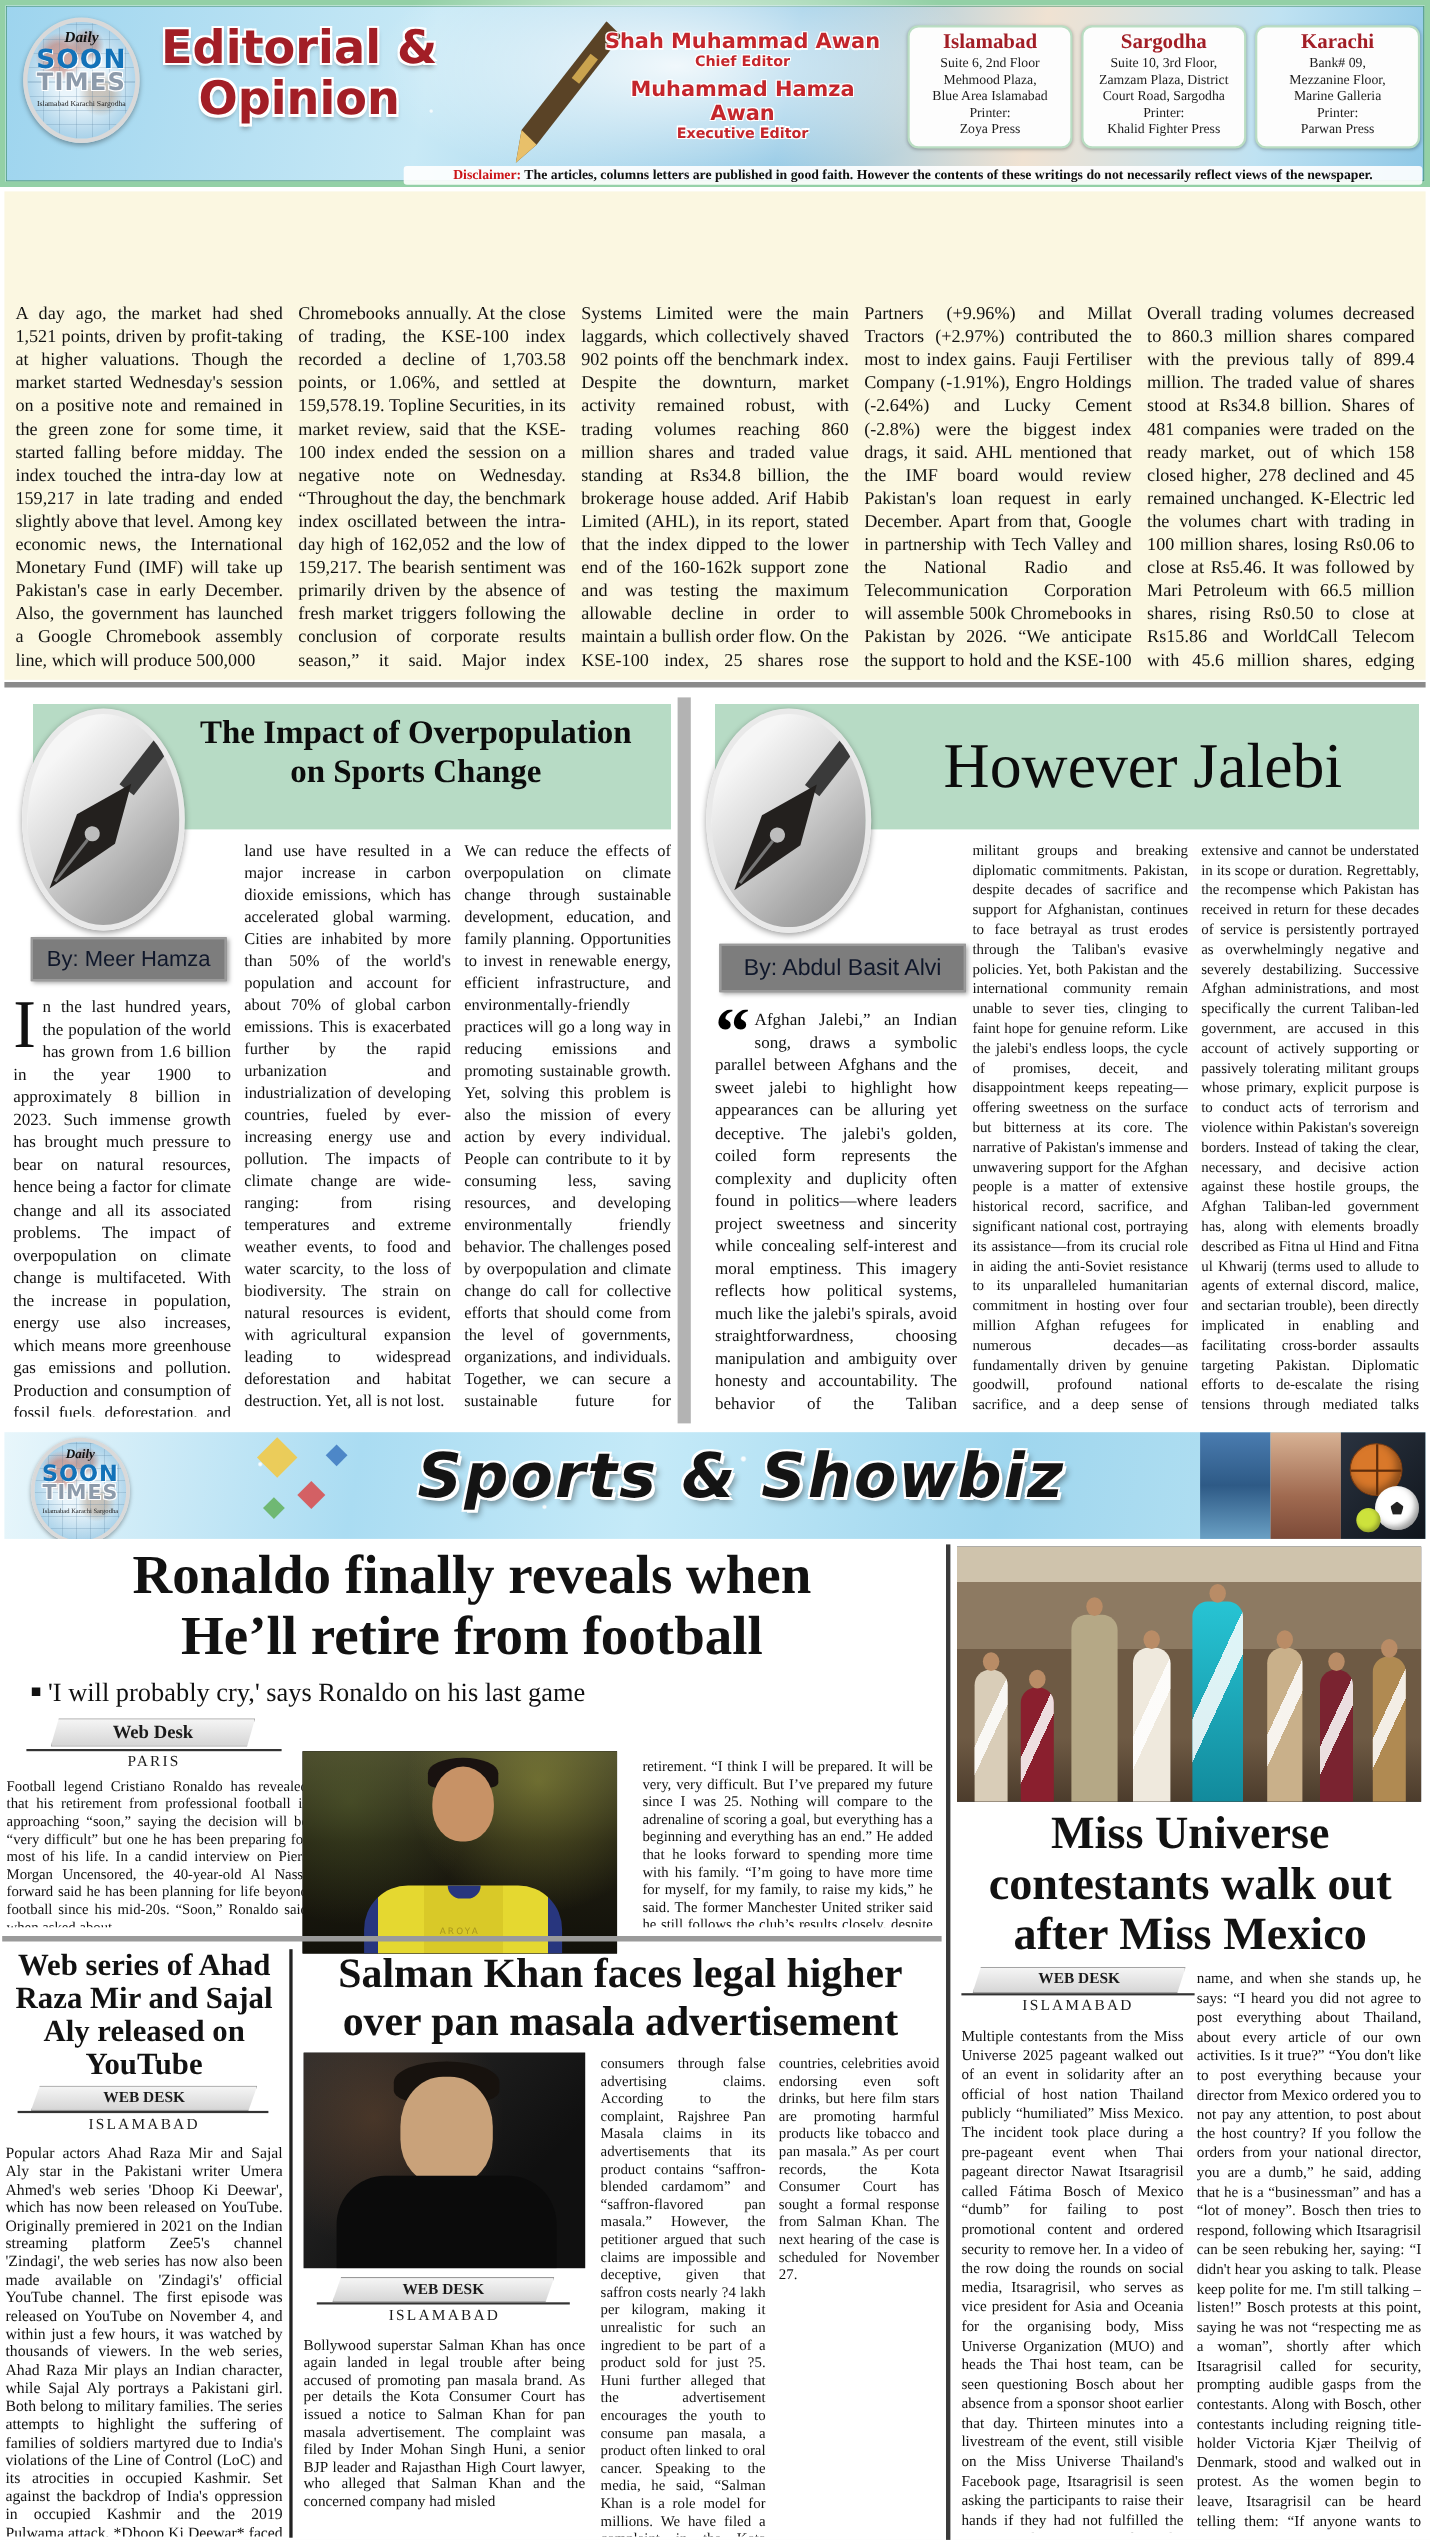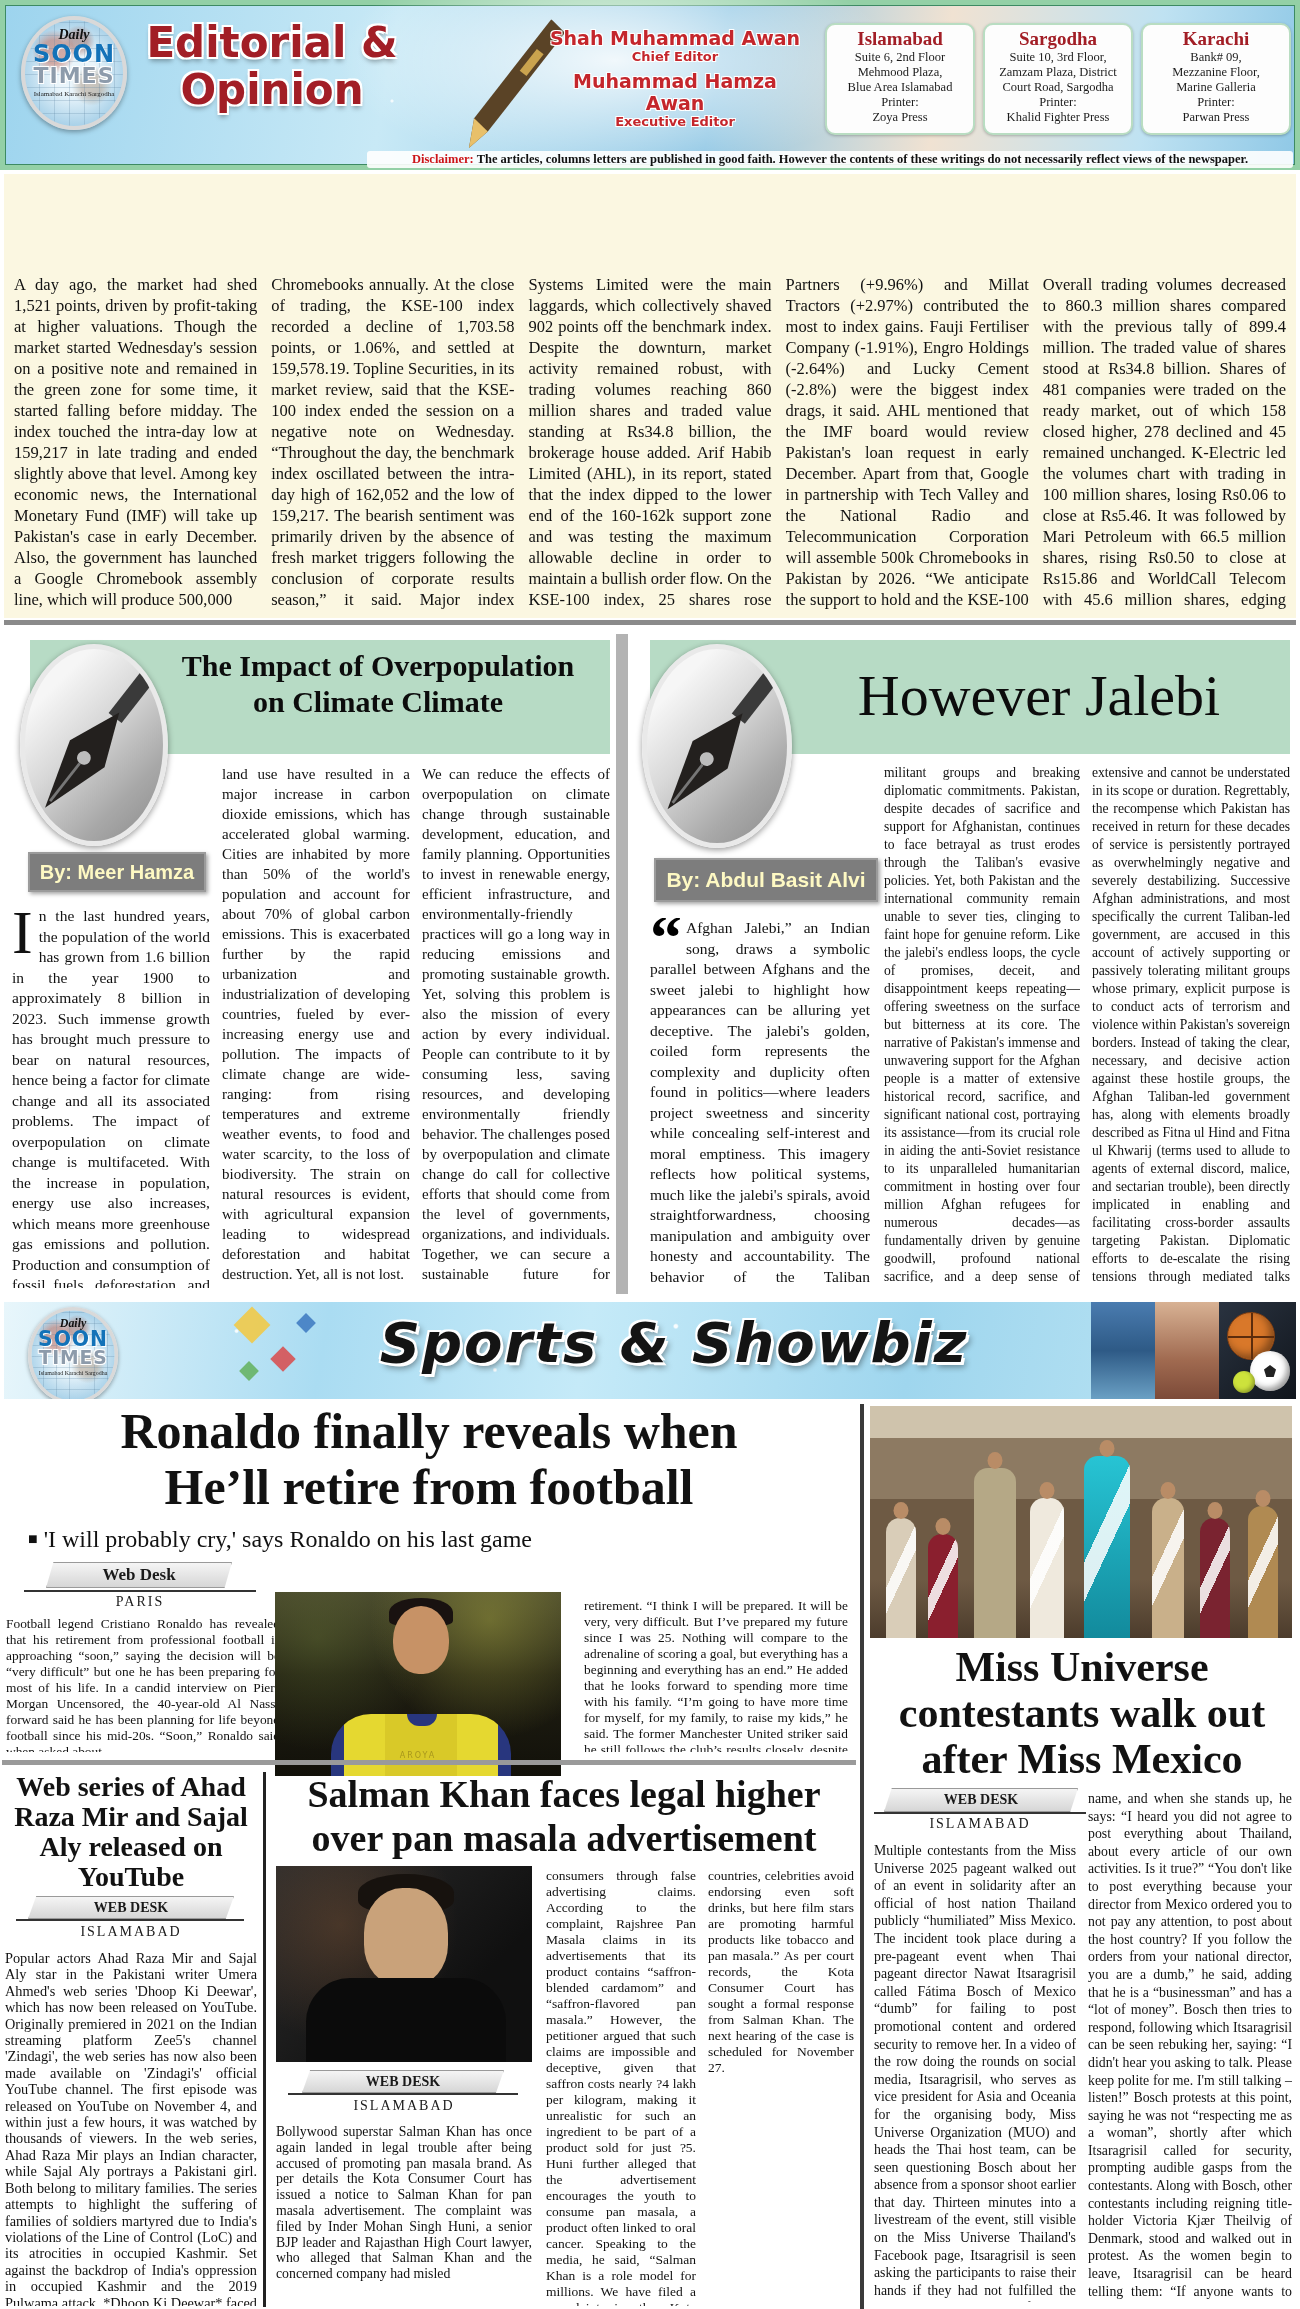--- a/index.html
+++ b/index.html
@@ -58,22 +58,22 @@
   .stocks-hl{margin:0;padding-top:6px;text-align:center;font-size:60px;font-weight:bold;letter-spacing:-1px;color:#0d0d0d;}
   .stocks-cols{position:absolute;left:10px;top:100px;right:10px;height:336px;display:flex;gap:14px;}
   .stocks-col{flex:1;font-size:16.5px;line-height:21px;}
 
   .rule1{position:absolute;left:4px;top:620px;width:1292px;height:5px;background:#8a8a8a;}
 
   
   .greenbox{position:absolute;background:#b7dbc5;}
   .pen-circle{position:absolute;border-radius:50%;border:5px solid #e9e9e9;box-shadow:0 2px 6px rgba(0,0,0,.4);
       background:linear-gradient(135deg,#f6f6f6 20%,#d8d8d8 45%,#a8a8a8 75%,#8a8a8a);overflow:hidden;}
-  .byline{position:absolute;background:#7d7d7d;border:2px solid #9b9b9b;color:#fef9c3;
-      font-family:"Liberation Sans","DejaVu Sans",sans-serif;font-weight:bold;text-align:center;
+  .byline{position:absolute;background:#7d7d7d;border:2px solid #9b9b9b;color:#0f172a;
+      font-family:"Liberation Sans","DejaVu Sans",sans-serif;font-weight:normal;text-align:center;
       box-shadow:2px 2px 4px rgba(0,0,0,.35);}
   .op-col{position:absolute;font-size:15px;line-height:20px;}
   .dropcap{float:left;font-size:62px;line-height:48px;padding:2px 6px 0 0;font-weight:500;}
   .bigquote{float:left;font-size:64px;line-height:40px;padding-right:4px;font-weight:bold;color:#000;}
   .op-title{position:absolute;text-align:center;font-weight:600;color:#0c0c0c;}
   .op-div{position:absolute;left:616px;top:634px;width:12px;height:660px;background:#b3b3b3;}
 
   
   .sports{position:absolute;left:4px;top:1302px;width:1292px;height:97px;overflow:hidden;
       background:
@@ -210,21 +210,21 @@
       <div class="stocks-col just">Overall trading volumes decreased to 860.3 million shares compared with the previous tally of 899.4 million. The traded value of shares stood at Rs34.8 billion. Shares of 481 companies were traded on the ready market, out of which 158 closed higher, 278 declined and 45 remained unchanged. K-Electric led the volumes chart with trading in 100 million shares, losing Rs0.06 to close at Rs5.46. It was followed by Mari Petroleum with 66.5 million shares, rising Rs0.50 to close at Rs15.86 and WorldCall Telecom with 45.6 million shares, edging down Rs0.04 to close at Rs1.77.</div>
     </div>
   </div>
 
   <div class="rule1"></div>
 
   <div class="abs" style="left:8px;top:630px;width:604px;height:672px;">
     <div class="greenbox" style="left:22px;top:10px;width:580px;height:114px;"></div>
     <div class="op-title" style="left:140px;top:18px;width:460px;font-size:30px;line-height:36px;">
       <div>The Impact of Overpopulation</div>
-      <div>on Climate Climate</div>
+      <div>on Sports Change</div>
     </div>
     <div class="pen-circle" style="left:12px;top:14px;width:138px;height:192px;">
       <svg viewBox="0 0 100 140">
           <g transform="rotate(38 50 70)">
             <rect x="44" y="-10" width="12" height="55" fill="#3a3a3a"></rect>
             <polygon points="50,40 66,78 50,128 34,78" fill="#23201e"></polygon>
             <circle cx="50" cy="82" r="5" fill="#bdbdbd"></circle>
             <line x1="50" y1="87" x2="50" y2="122" stroke="#777" stroke-width="2"></line>
           </g>
         </svg>

